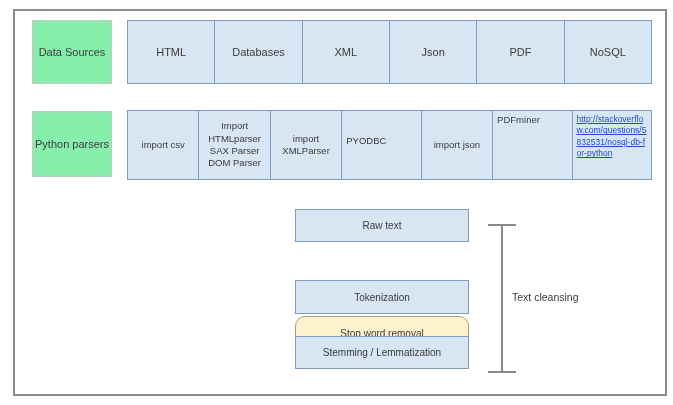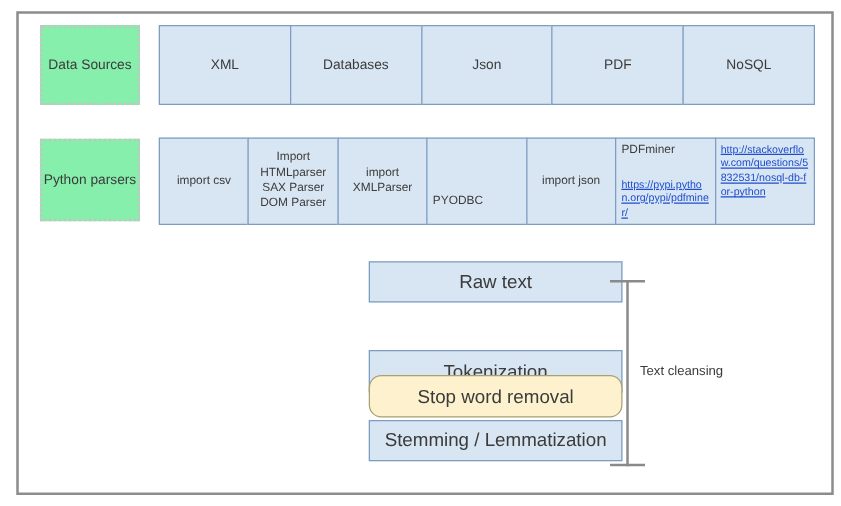--- a/index.html
+++ b/index.html
@@ -39,50 +39,50 @@
     border: 1px solid #7e9dc1;
     box-sizing: border-box;
     display: flex; flex-direction: column;
     align-items: center; justify-content: center;
     text-align: center;
     font-size: 11px;
   }
   .cell + .cell { margin-left: -1px; }
   .parsers-row .cell { font-size: 9.5px; line-height: 1.3; }
   .cell.left {
-    align-items: flex-start; justify-content: space-between;
+    align-items: flex-start; justify-content: flex-start;
     text-align: left; padding: 3px 4px;
   }
-  .cell.top { justify-content: flex-end; padding-top: 5px; }
+  .cell.top { justify-content: center; padding-top: 5px; }
   .pre { white-space: pre-line; }
   .link {
     color: #1d4ed0;
     text-decoration: underline;
     font-size: 8.5px;
     line-height: 1.35;
     word-break: break-all;
     cursor: pointer;
   }
   .gap { height: 9px; }
   .pipe-box {
     position: absolute;
-    left: 295px; width: 203px; height: 33px;
+    left: 295px; width: 174px; height: 33px;
     background: #d8e5f2;
     border: 1px solid #7e9dc1;
     box-sizing: border-box;
     display: flex; align-items: center; justify-content: center;
-    font-size: 15px;
+    font-size: 10px;
   }
   .pipe-box.highlight {
     background: #fdf2cd;
     border-color: #a89f72;
   }
   .p-raw  { top: 209px; }
   .p-tok  { top: 257px; height: 34px; margin-top: 23px; }
-  .p-stop { top: 300px; height: 34px; border-radius: 10px; }
+  .p-stop { top: 316px; height: 34px; border-radius: 10px; }
   .p-stem { top: 336px; }
   .bracket-line {
     position: absolute;
     left: 501px; top: 225px; width: 2px; height: 148px;
     background: #8a8a8a;
   }
   .bracket-cap {
     position: absolute;
     left: 488px; width: 28px; height: 2px;
     background: #8a8a8a;
@@ -100,24 +100,27 @@
 <body>
 
 <div class="canvas">
   <div class="frame"></div>
 
   <div class="dashed-box ds-label">
     <span>Data Sources</span>
   </div>
   <div class="row sources-row">
     <div class="cell">
-        <span>XML</span>
+        <span>HTML</span>
       </div>
     <div class="cell">
         <span>Databases</span>
+      </div>
+    <div class="cell">
+        <span>XML</span>
       </div>
     <div class="cell">
         <span>Json</span>
       </div>
     <div class="cell">
         <span>PDF</span>
       </div>
     <div class="cell">
         <span>NoSQL</span>
       </div>
@@ -142,21 +145,20 @@
     </div>
     <div class="cell left top">
       <span>PYODBC</span>
       <span class="gap"></span>
     </div>
     <div class="cell">
       <span class="pre">import json</span>
     </div>
     <div class="cell left">
       <span>PDFminer</span>
-      <a class="link">https://pypi.python.org/pypi/pdfminer/</a>
     </div>
     <div class="cell left">
       <a class="link">http://stackoverflow.com/questions/5832531/nosql-db-for-python</a>
     </div>
   </div>
 
   <div class="pipe-box p-raw">
     <span>Raw text</span>
   </div>
   <div class="pipe-box p-tok">

